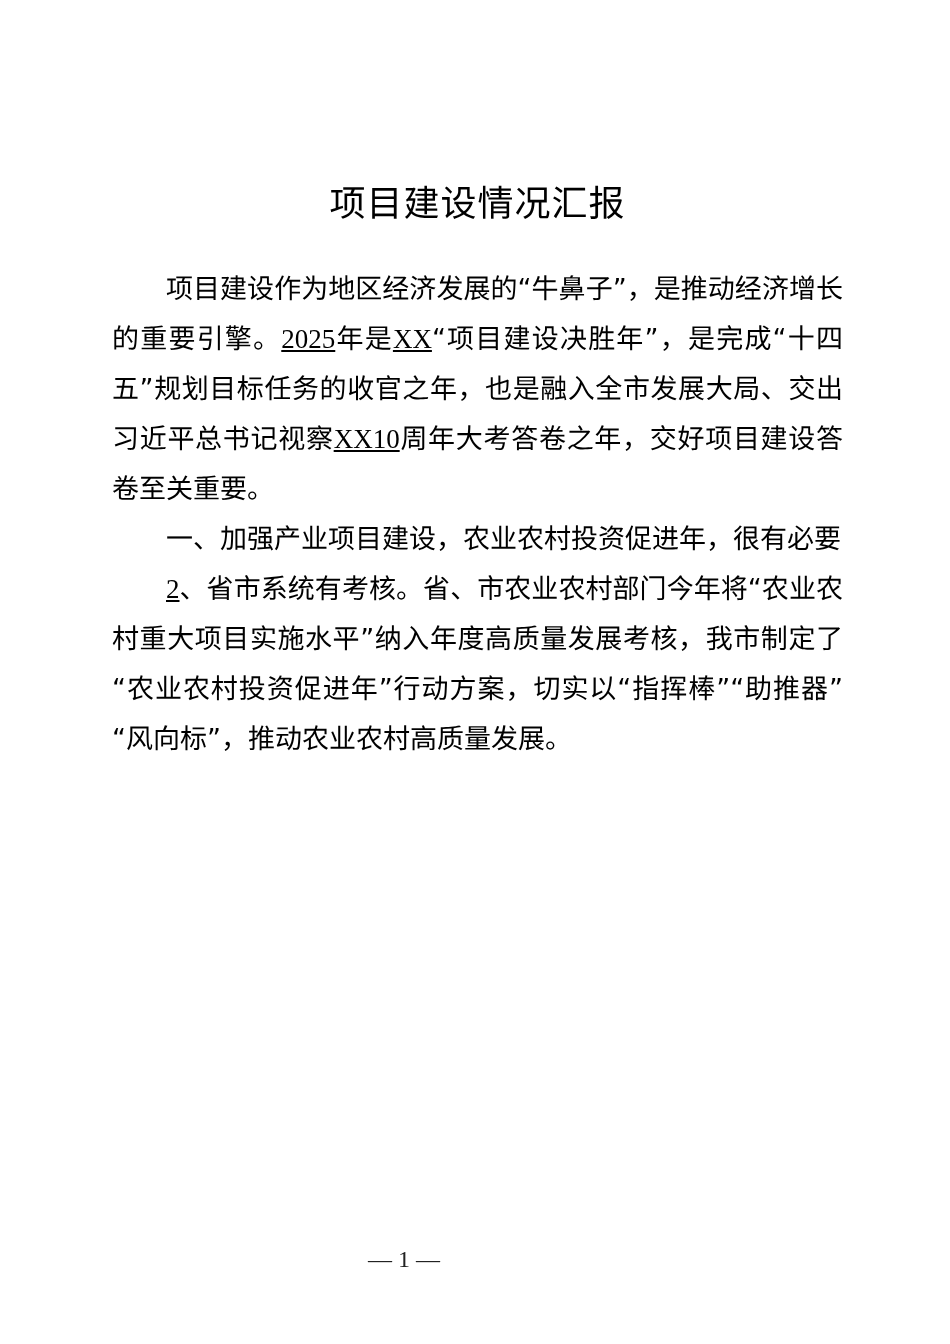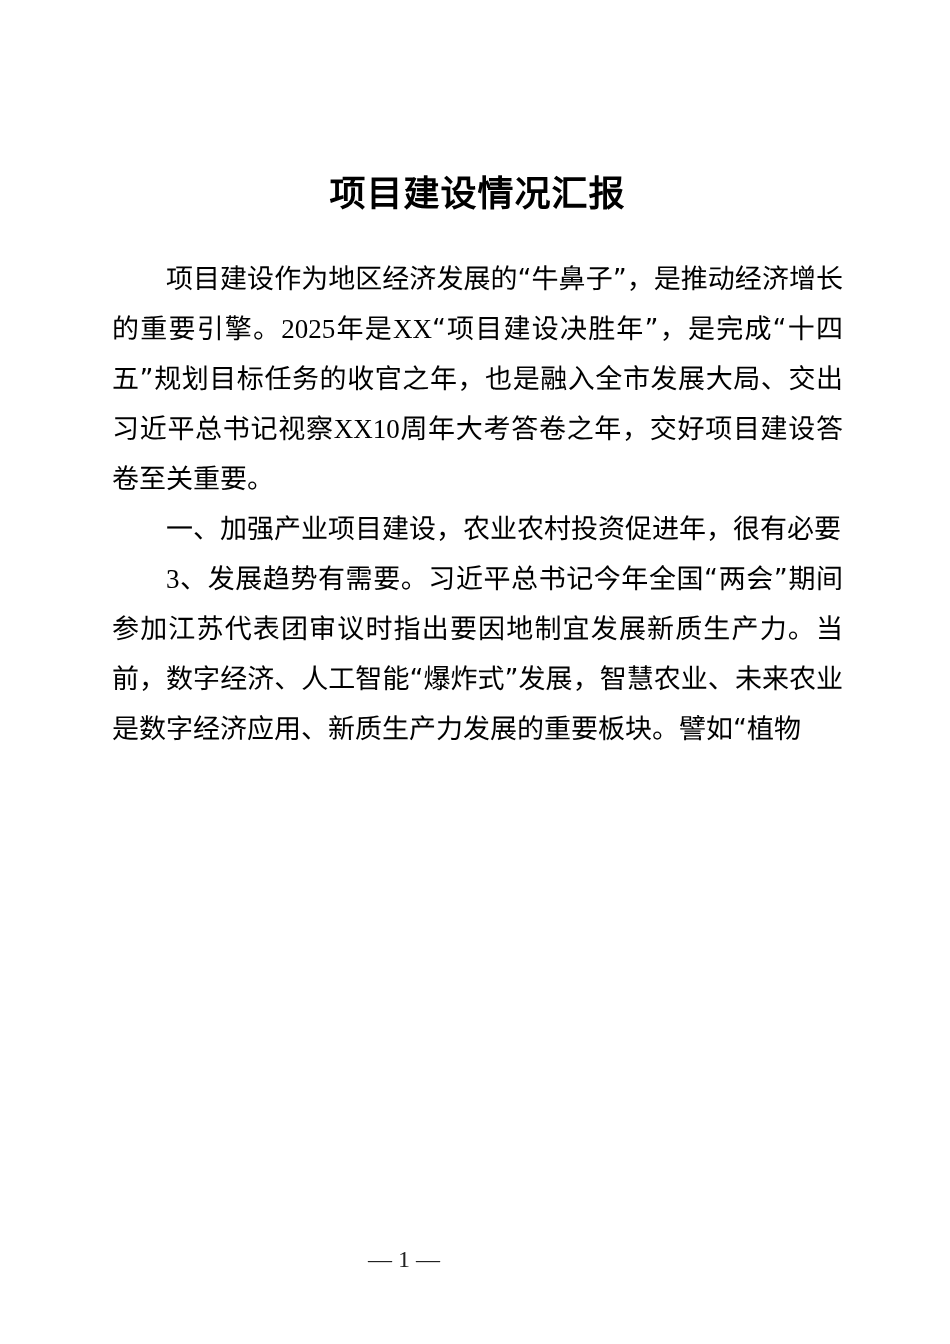--- a/index.html
+++ b/index.html
@@ -14,42 +14,43 @@
     position: relative;
     width: 950px;
     height: 1344px;
     background: #ffffff;
     color: #000000;
     font-family: "DejaVu Sans", sans-serif;
     box-sizing: border-box;
     padding: 168px 107px 0 112px;
   }
   .doc-title {
-    margin: 0 0 34px 0;
+    margin: 10px 0 34px 0;
     font-size: 36px;
     line-height: 52px;
-    font-weight: 700;
+    font-weight: 400;
     text-align: center;
     letter-spacing: 1px;
     font-family: "DejaVu Sans", sans-serif;
   }
   .para, .section-heading {
     margin: 0;
     font-size: 27px;
     line-height: 50px;
     text-align: justify;
     text-indent: 2em;
     font-weight: 400;
     word-break: normal;
     overflow-wrap: break-word;
     font-family: "DejaVu Sans", sans-serif;
   }
   
   .latin {
     font-family: "Liberation Serif", "DejaVu Serif", serif;
+    text-decoration: underline;
   }
   .page-footer {
     position: absolute;
     top: 1244px;
     left: 0;
     width: 808px;              
     text-align: center;
     font-size: 24px;
     line-height: 30px;
     color: #222222;
@@ -61,20 +62,20 @@
 
 <div class="page">
 
   <h1 class="doc-title">项目建设情况汇报</h1>
 
   <p class="para">项目建设作为地区经济发展的“牛鼻子”，是推动经济增长的重要引擎。<span class="latin">2025</span>年是<span class="latin">XX</span>“项目建设决胜年”，是完成“十四五”规划目标任务的收官之年，也是融入全市发展大局、交出习近平总书记视察<span class="latin">XX10</span>周年大考答卷之年，交好项目建设答卷至关重要。</p>
 
   <p class="section-heading">一、加强产业项目建设，农业农村投资促进年，很有必要</p>
 
 
+  <p class="para"><span class="latin">2</span>、省市系统有考核。省、市农业农村部门今年将“农业农村重大项目实施水平”纳入年度高质量发展考核，我市制定了“农业农村投资促进年”行动方案，切实以“指挥棒”“助推器”“风向标”，推动农业农村高质量发展。</p>
 
-  <p class="para"><span class="latin">3</span>、发展趋势有需要。习近平总书记今年全国“两会”期间参加江苏代表团审议时指出要因地制宜发展新质生产力。当前，数字经济、人工智能“爆炸式”发展，智慧农业、未来农业是数字经济应用、新质生产力发展的重要板块。譬如“植物</p>
 
   <div class="page-footer">
     <span>— 1 —</span>
   </div>
 
 </div>
 
 </body></html>

